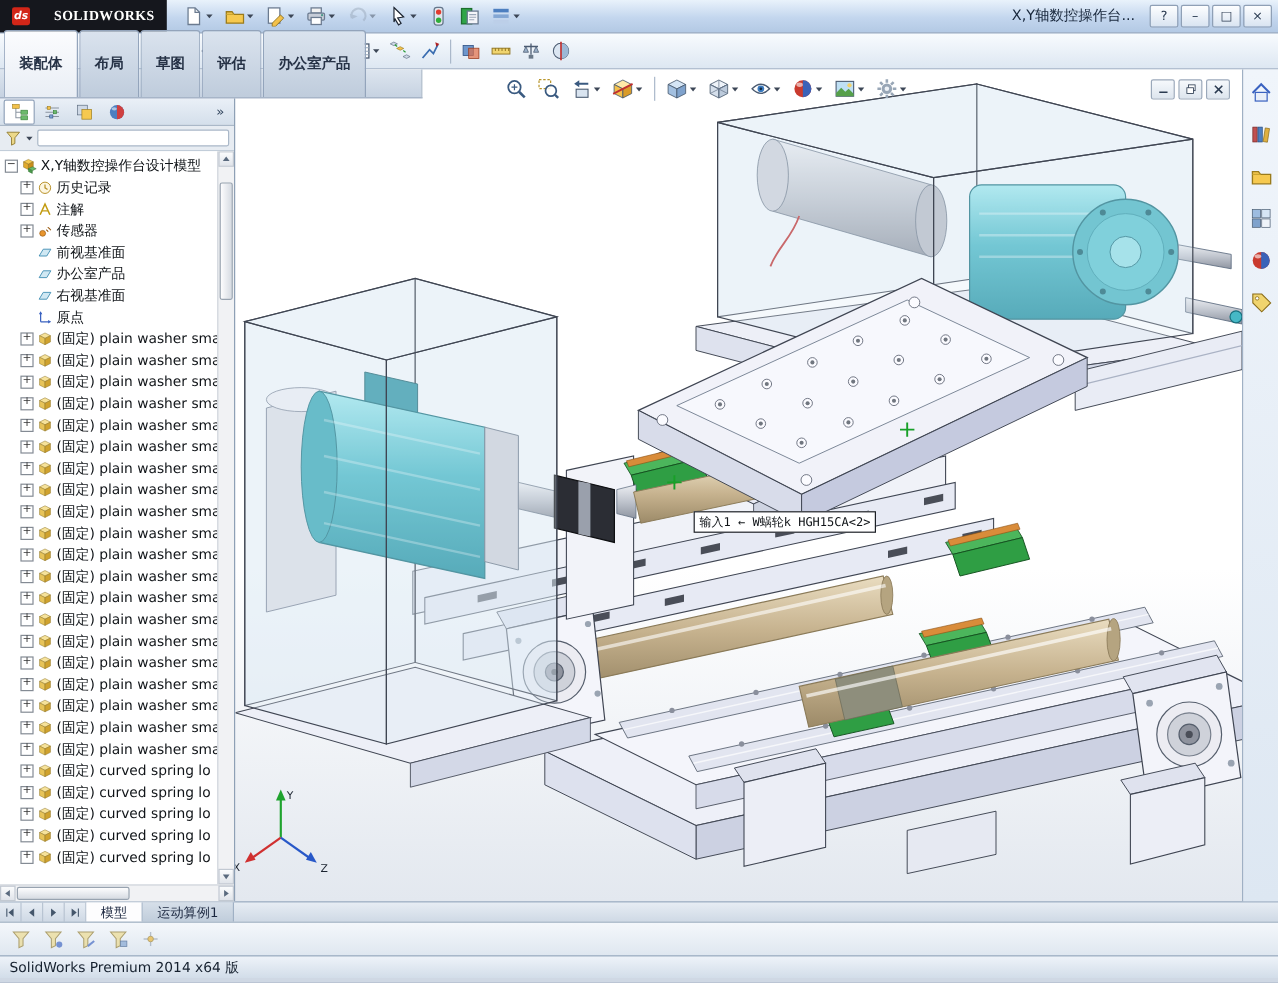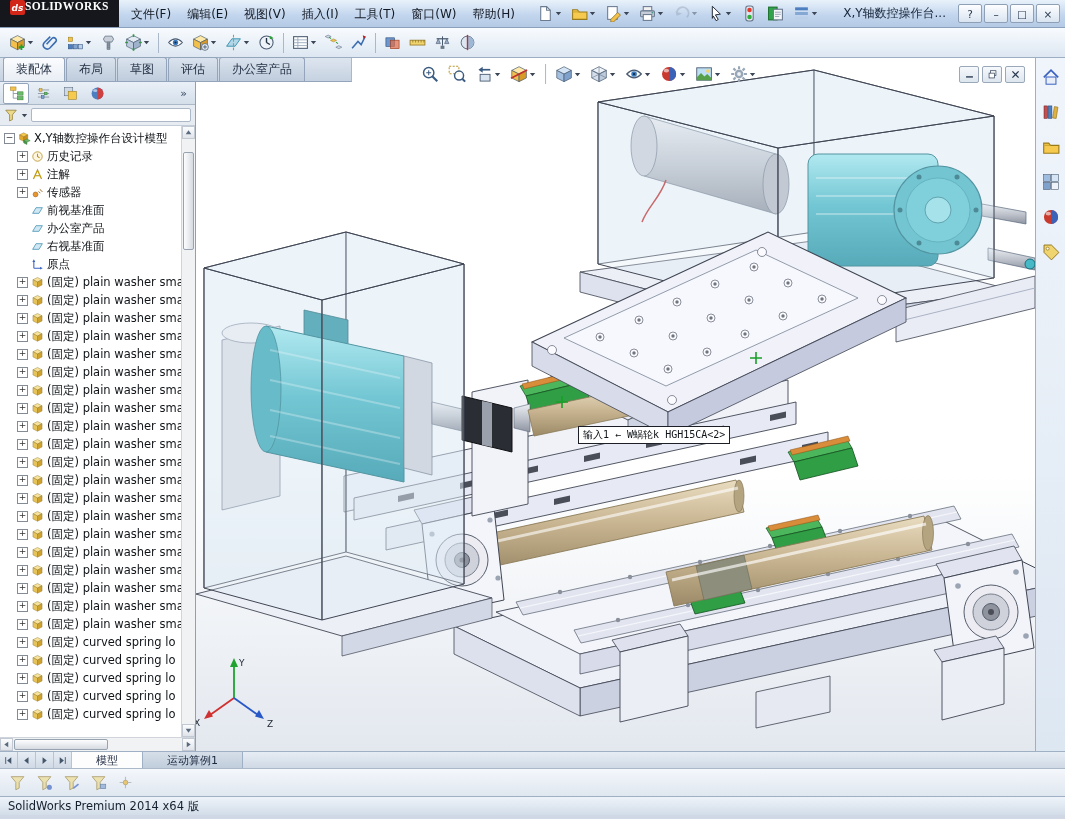--- a/index.html
+++ b/index.html
@@ -4,21 +4,21 @@
 <style>
   html,body{margin:0;padding:0;background:#9aa7b8;}
   .app{position:relative;width:1065px;height:819px;overflow:hidden;background:#cfd8e4;
        font-family:"DejaVu Sans","Liberation Sans",sans-serif;user-select:none;cursor:default;}
   .icn{display:inline-flex;width:16px;height:16px;flex:none;}
   .icn svg{width:100%;height:100%;display:block;}
 
   
   .titlebar{position:absolute;top:0;left:0;right:0;height:28px;display:flex;align-items:center;
             background:linear-gradient(#e9f2fb,#c3d6ee 55%,#b3c9e4);border-bottom:1px solid #8ba0ba;box-sizing:border-box;}
-  .logo{height:100%;background:#15171d;display:flex;gap:0;padding:0 10px;}
+  .logo{height:100%;background:#15171d;display:flex;align-items:center;gap:20px;padding:0 10px;}
   .logo-mark{width:15px;height:15px;background:#d22618;border-radius:2px;color:#fff;font-size:9px;font-weight:bold;
              font-style:italic;display:flex;align-items:center;justify-content:center;}
   .brand{color:#fff;font-size:11.5px;font-weight:bold;letter-spacing:.4px;font-family:Liberation Serif, serif;}
   .menubar{display:flex;height:100%;align-items:center;padding-left:4px;}
   .menu-item{padding:0 8px;font-size:12px;line-height:28px;color:#141a24;}
   .main-tb{display:flex;align-items:center;gap:1px;margin-left:10px;}
   .tbtn{display:flex;align-items:center;gap:1px;padding:2px 3px;border:1px solid transparent;border-radius:2px;}
   .tbtn.disabled{opacity:.45;}
   .tbtn .icn{width:17px;height:17px;}
   .caret{display:inline-flex;width:7px;height:5px;}
@@ -30,22 +30,22 @@
 
   
   .toolbar2{position:absolute;top:28px;left:0;right:0;height:30px;display:flex;align-items:center;padding:0 5px;
             background:linear-gradient(#f8fbfe,#dde7f2);border-bottom:1px solid #9dadc2;box-sizing:border-box;}
   .tsep{width:1px;height:20px;background:#aab8ca;margin:0 4px;flex:none;}
 
   
   .content{position:absolute;top:58px;left:0;right:0;height:693px;background:#fff;}
   .cmd-tabs{position:absolute;left:0;top:0;width:352px;height:24px;z-index:6;display:flex;align-items:flex-end;padding:2px 0 0 3px;
             background:linear-gradient(#dde5ef,#c6d2e1);border-bottom:1px solid #93a4bb;border-right:1px solid #aab8c8;box-sizing:border-box;}
-  .ctab{font-size:12px;padding:3px 12px;margin-right:1px;border:1px solid #93a4bb;border-bottom:none;
-        border-radius:3px 3px 0 0;background:linear-gradient(#dae3ee,#bfccdc);color:#263246;white-space:nowrap;}
+  .ctab{font-size:12px;padding:19px 12px;margin-right:1px;border:1px solid #93a4bb;border-bottom:none;
+        border-radius:3px 3px 0 0;background:linear-gradient(#dae3ee,#bfccdc);color:#263246;white-space:nowrap;font-weight:bold;}
   .ctab.active{background:linear-gradient(#fbfcfe,#e9eef5);}
 
   
   .left-panel{position:absolute;left:0;top:24px;width:196px;bottom:0;background:#eef1f5;border-right:1px solid #8ea0b5;
               display:flex;flex-direction:column;box-sizing:border-box;z-index:5;}
   .panel-tabs{height:22px;flex:none;background:linear-gradient(#eaf0f7,#d4dfeb);border-bottom:1px solid #aab8c8;
               display:flex;align-items:center;padding:0 3px;gap:1px;}
   .ptab{width:24px;height:19px;display:flex;align-items:center;justify-content:center;border:1px solid transparent;border-radius:2px;}
   .ptab.active{background:#fff;border-color:#93a4bb;}
   .ptab .icn{width:15px;height:15px;}
@@ -98,21 +98,21 @@
              background:linear-gradient(180deg,#f0f5fb,#dde7f2);border-left:1px solid #9fb0c4;
              display:flex;flex-direction:column;align-items:center;padding-top:8px;gap:13px;}
   .tp-btn{width:22px;height:22px;display:flex;align-items:center;justify-content:center;border-radius:2px;}
   .tp-btn .icn{width:18px;height:18px;}
 
   
   .bottombar{position:absolute;top:751px;left:0;right:0;height:17px;background:linear-gradient(#e7edf4,#cfd9e5);
              border-top:1px solid #9fb0c4;display:flex;align-items:stretch;font-size:11px;box-sizing:border-box;}
   .nav-btn{width:17px;display:flex;align-items:center;justify-content:center;border-right:1px solid #b8c4d2;}
   .nav-btn .icn{width:9px;height:9px;}
-  .btab{padding:0 24px;display:flex;align-items:center;border-right:1px solid #9fb0c4;color:#1c2840;
+  .btab{padding:0 12px;display:flex;align-items:center;border-right:1px solid #9fb0c4;color:#1c2840;
         background:linear-gradient(#d6dfe9,#c0cddb);}
   .btab.active{background:#fdfdfe;}
   .filter-tb{position:absolute;top:768px;left:0;right:0;height:28px;background:linear-gradient(#f4f7fb,#dfe7f0);
              border-top:1px solid #aab8c8;display:flex;align-items:center;padding:0 5px;gap:2px;box-sizing:border-box;}
   .filter-tb .tbtn{opacity:.65;}
   .statusbar{position:absolute;top:796px;left:0;right:0;height:19px;background:linear-gradient(#eef3f9,#d2dde9);
              border-top:1px solid #9fb0c4;display:flex;align-items:center;font-size:11.5px;color:#15202e;
              padding-left:8px;box-sizing:border-box;}
   .sb-right{margin-left:auto;display:flex;align-items:stretch;height:100%;}
   .sb-state,.sb-edit{display:flex;align-items:center;padding:0 14px;color:#081f36;
@@ -124,29 +124,20 @@
 </head>
 <body>
 
 <div class="app">
 
   <div class="titlebar">
     <div class="logo">
       <span class="logo-mark">ds</span>
       <span class="brand">SOLIDWORKS</span>
     </div>
-    <div class="menubar" id="menubar">
-        <div class="menu-item"><span>文件(F)</span></div>
-        <div class="menu-item"><span>编辑(E)</span></div>
-        <div class="menu-item"><span>视图(V)</span></div>
-        <div class="menu-item"><span>插入(I)</span></div>
-        <div class="menu-item"><span>工具(T)</span></div>
-        <div class="menu-item"><span>窗口(W)</span></div>
-        <div class="menu-item"><span>帮助(H)</span></div>
-      </div>
     <div class="main-tb" id="main-tb">
         <div class="tbtn">
           <span class="icn">
             <svg viewBox="0 0 16 16">
               <path d="M3.5 1.5h5.5l3.5 3.5v9.5h-9z" fill="#fff" stroke="#6b7b90"></path>
               <path d="M9 1.5v3.5h3.5" fill="none" stroke="#6b7b90"></path>
             </svg>
           </span>
           <span class="caret">
             <svg viewBox="0 0 8 6">

